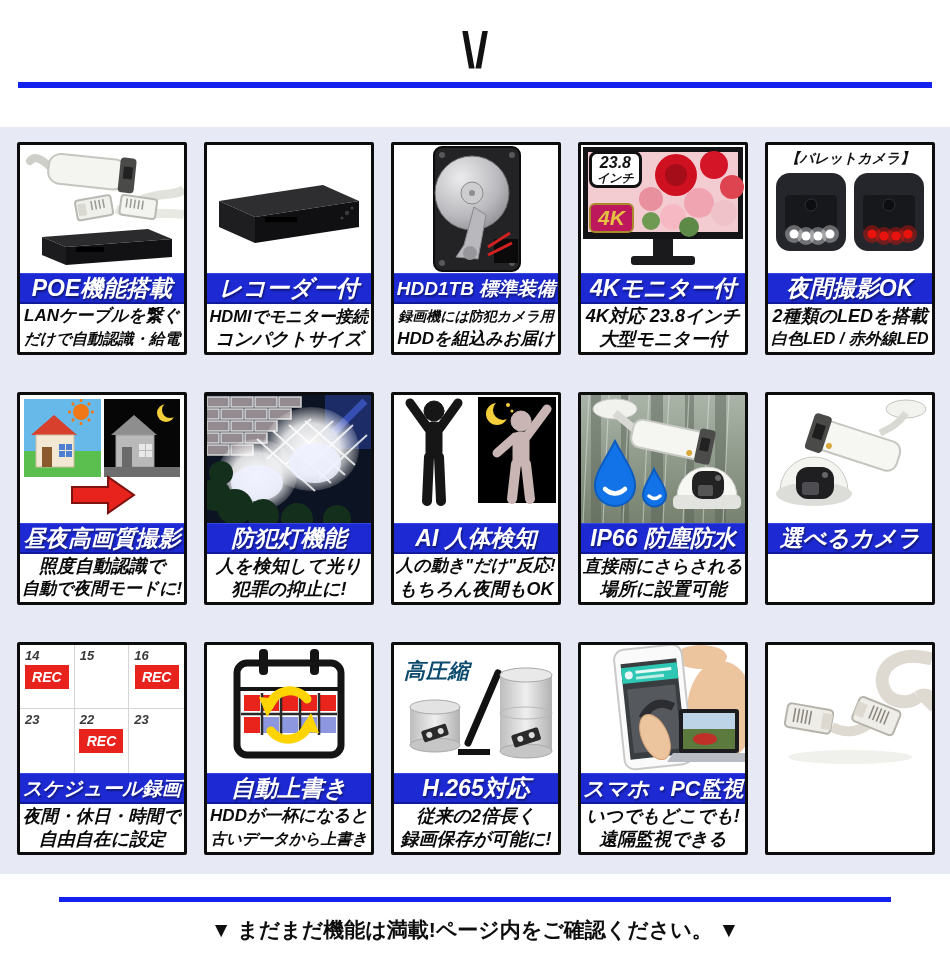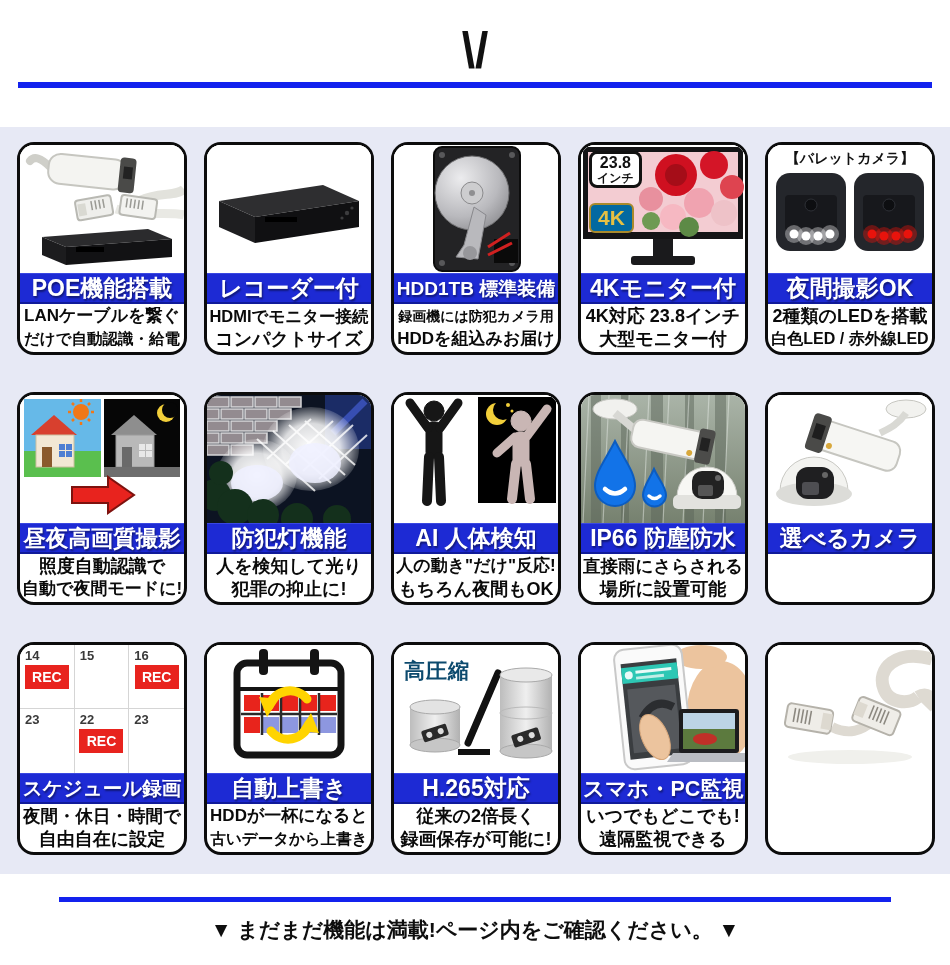--- a/index.html
+++ b/index.html
@@ -15,42 +15,42 @@
   .title{display:block;width:100%;overflow:hidden;white-space:nowrap;text-align:center;
          font-size:35px;font-weight:700;color:#111;letter-spacing:-1px;}
   .rule{height:6px;background:#1322ee;margin:4px 18px 0 18px;}
 
   
   .grid{height:747px;background:#e7e9f5;box-sizing:border-box;
         padding:15px 15px 0 17px;
         display:grid;grid-template-columns:repeat(5,170px);grid-auto-rows:213px;
         column-gap:17px;row-gap:37px;}
   .card{box-sizing:border-box;width:170px;height:213px;background:#fff;
-        border:3px solid #0c0c0c;border-radius:17px;overflow:hidden;
-        display:flex;flex-direction:column;}
+        border:3px solid #0c0c0c;border-radius:2px;overflow:hidden;
+        display:flex;flex-direction:column;font-style:italic;}
   .img{height:128px;position:relative;background:#fff;overflow:hidden;flex:none;}
   .img svg{display:block;width:100%;height:100%;}
   .banner{height:31px;flex:none;background:#1d2ad4;display:flex;align-items:center;
           box-shadow:inset 0 1px 0 #3947e2, inset 0 -2px 0 #101a9a;}
   .bt{display:block;width:100%;overflow:hidden;white-space:nowrap;text-align:center;
       font-size:23px;font-weight:700;color:#fff;padding:0 2px;
       text-shadow:1px 2px 2px rgba(0,0,0,.45);}
   .desc{flex:1;display:flex;flex-direction:column;justify-content:center;gap:1px;padding:1px 2px 3px;}
   .dl{display:block;width:100%;overflow:hidden;white-space:nowrap;text-align:center;
       font-size:18px;font-weight:700;line-height:22px;color:#0a0a0a;}
 
   
   .ovl{position:absolute;z-index:2;}
   .cam-label{top:5px;left:0;right:0;text-align:center;font-size:14px;font-weight:700;color:#111;}
   .comp-label{top:12px;left:10px;font-size:21px;font-weight:900;color:#0c4a6e;letter-spacing:1px;}
   .sz{top:6px;left:8px;background:#fff;border:3px solid #111;border-radius:8px;
       padding:1px 5px;text-align:center;line-height:1.05;}
   .sz .l1{font-size:16px;font-weight:700;color:#111;}
   .sz .l2{font-size:12px;font-weight:700;color:#111;}
-  .b4k{top:58px;left:8px;background:#0369a1;border:2px solid #a98a2c;border-radius:6px;
+  .b4k{top:58px;left:8px;background:#be185d;border:2px solid #a98a2c;border-radius:6px;
        color:#e6c043;font-size:21px;font-weight:700;padding:0 7px;line-height:1.25;}
 
   
   .cal{position:absolute;inset:0;background:#fff;display:grid;
        grid-template-columns:1fr 1fr 1fr;grid-template-rows:1fr 1fr;}
   .cal > div{border-right:1px solid #d5d5d5;border-bottom:1px solid #d5d5d5;position:relative;}
   .cal > div:nth-child(3n){border-right:none;}
   .cal > div:nth-child(n+4){border-bottom:none;}
   .day{display:block;margin:3px 0 0 5px;font-size:13px;font-weight:700;color:#3a3a3a;}
   .rec{margin:2px auto 0;width:44px;height:24px;background:#e8231e;color:#fff;

